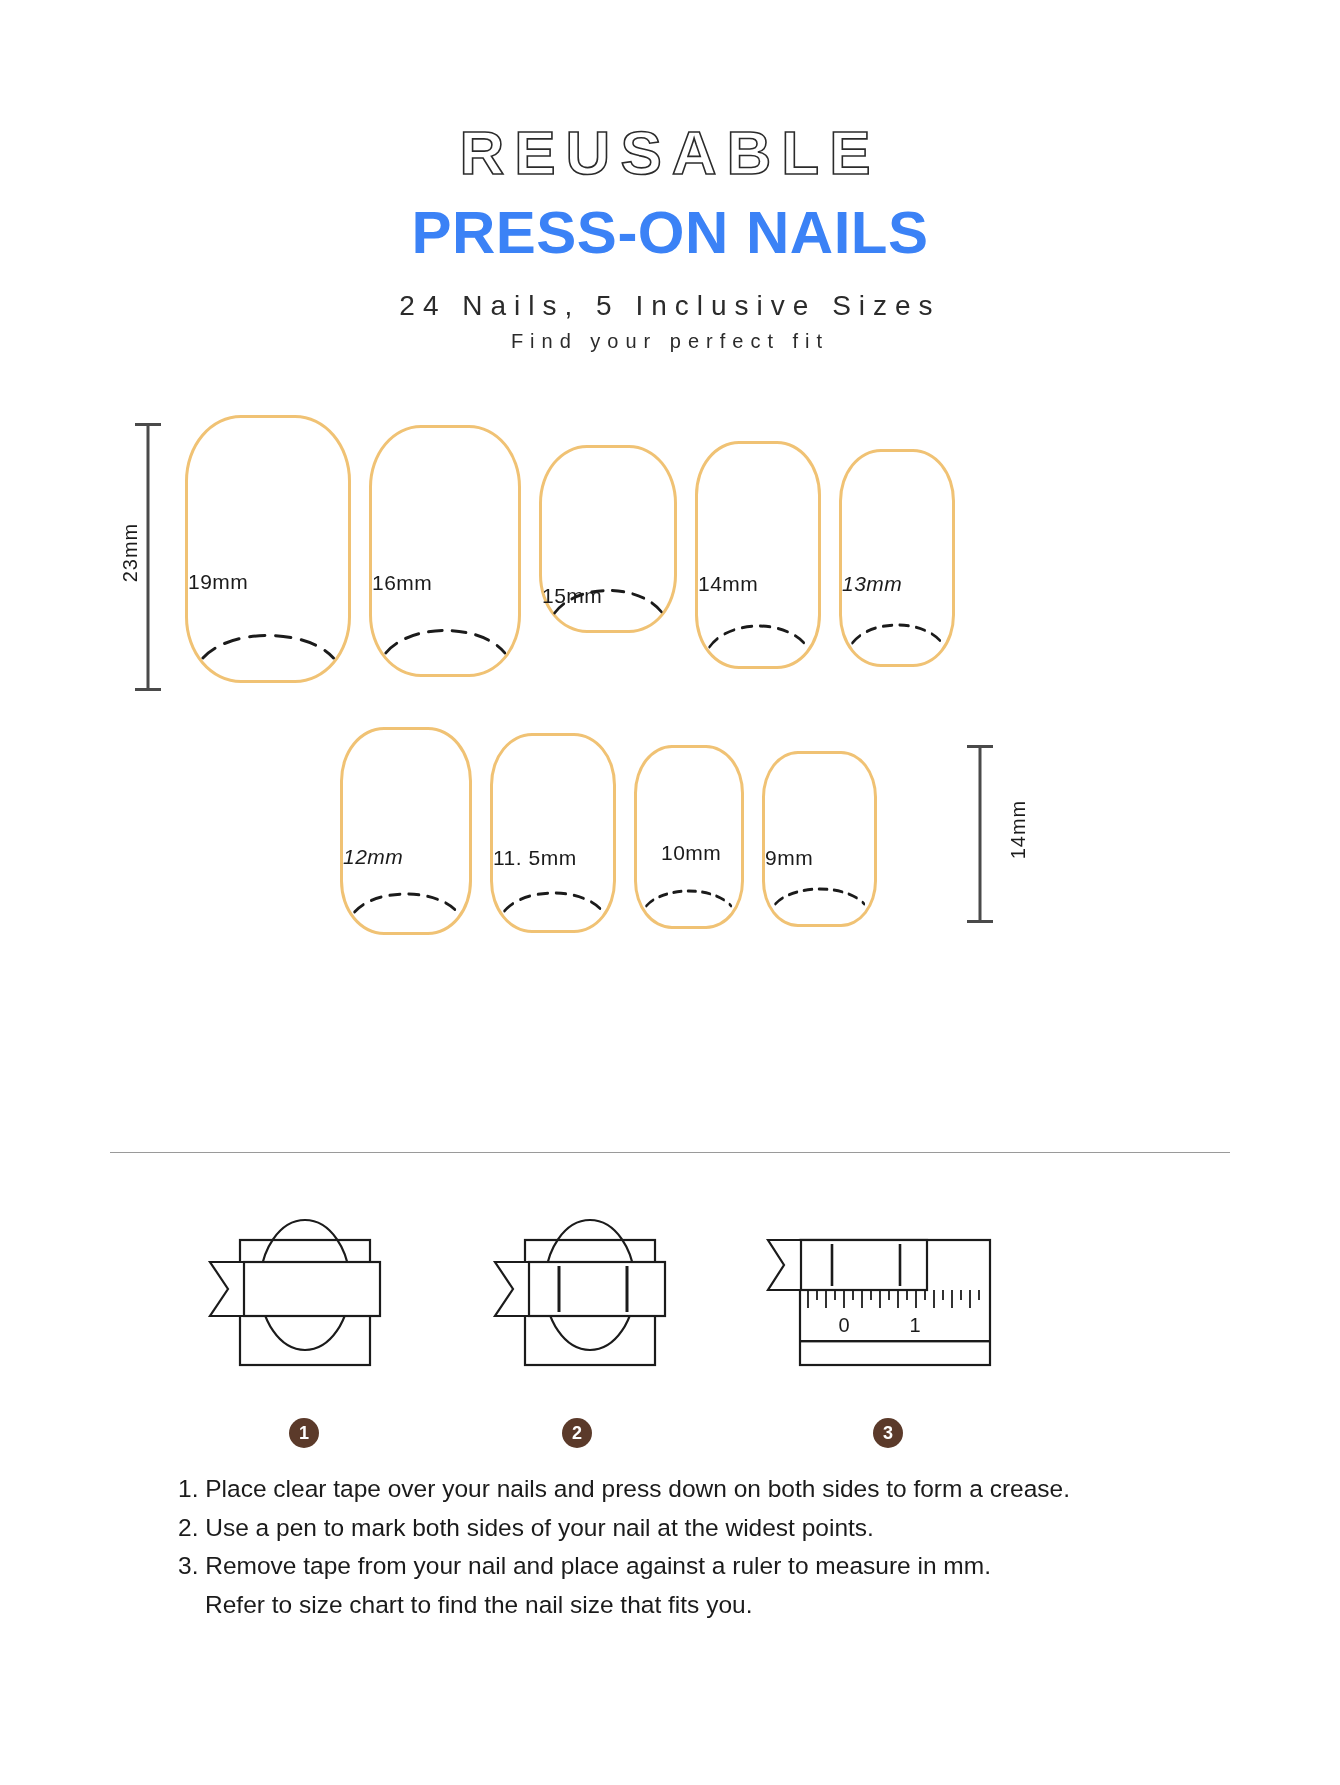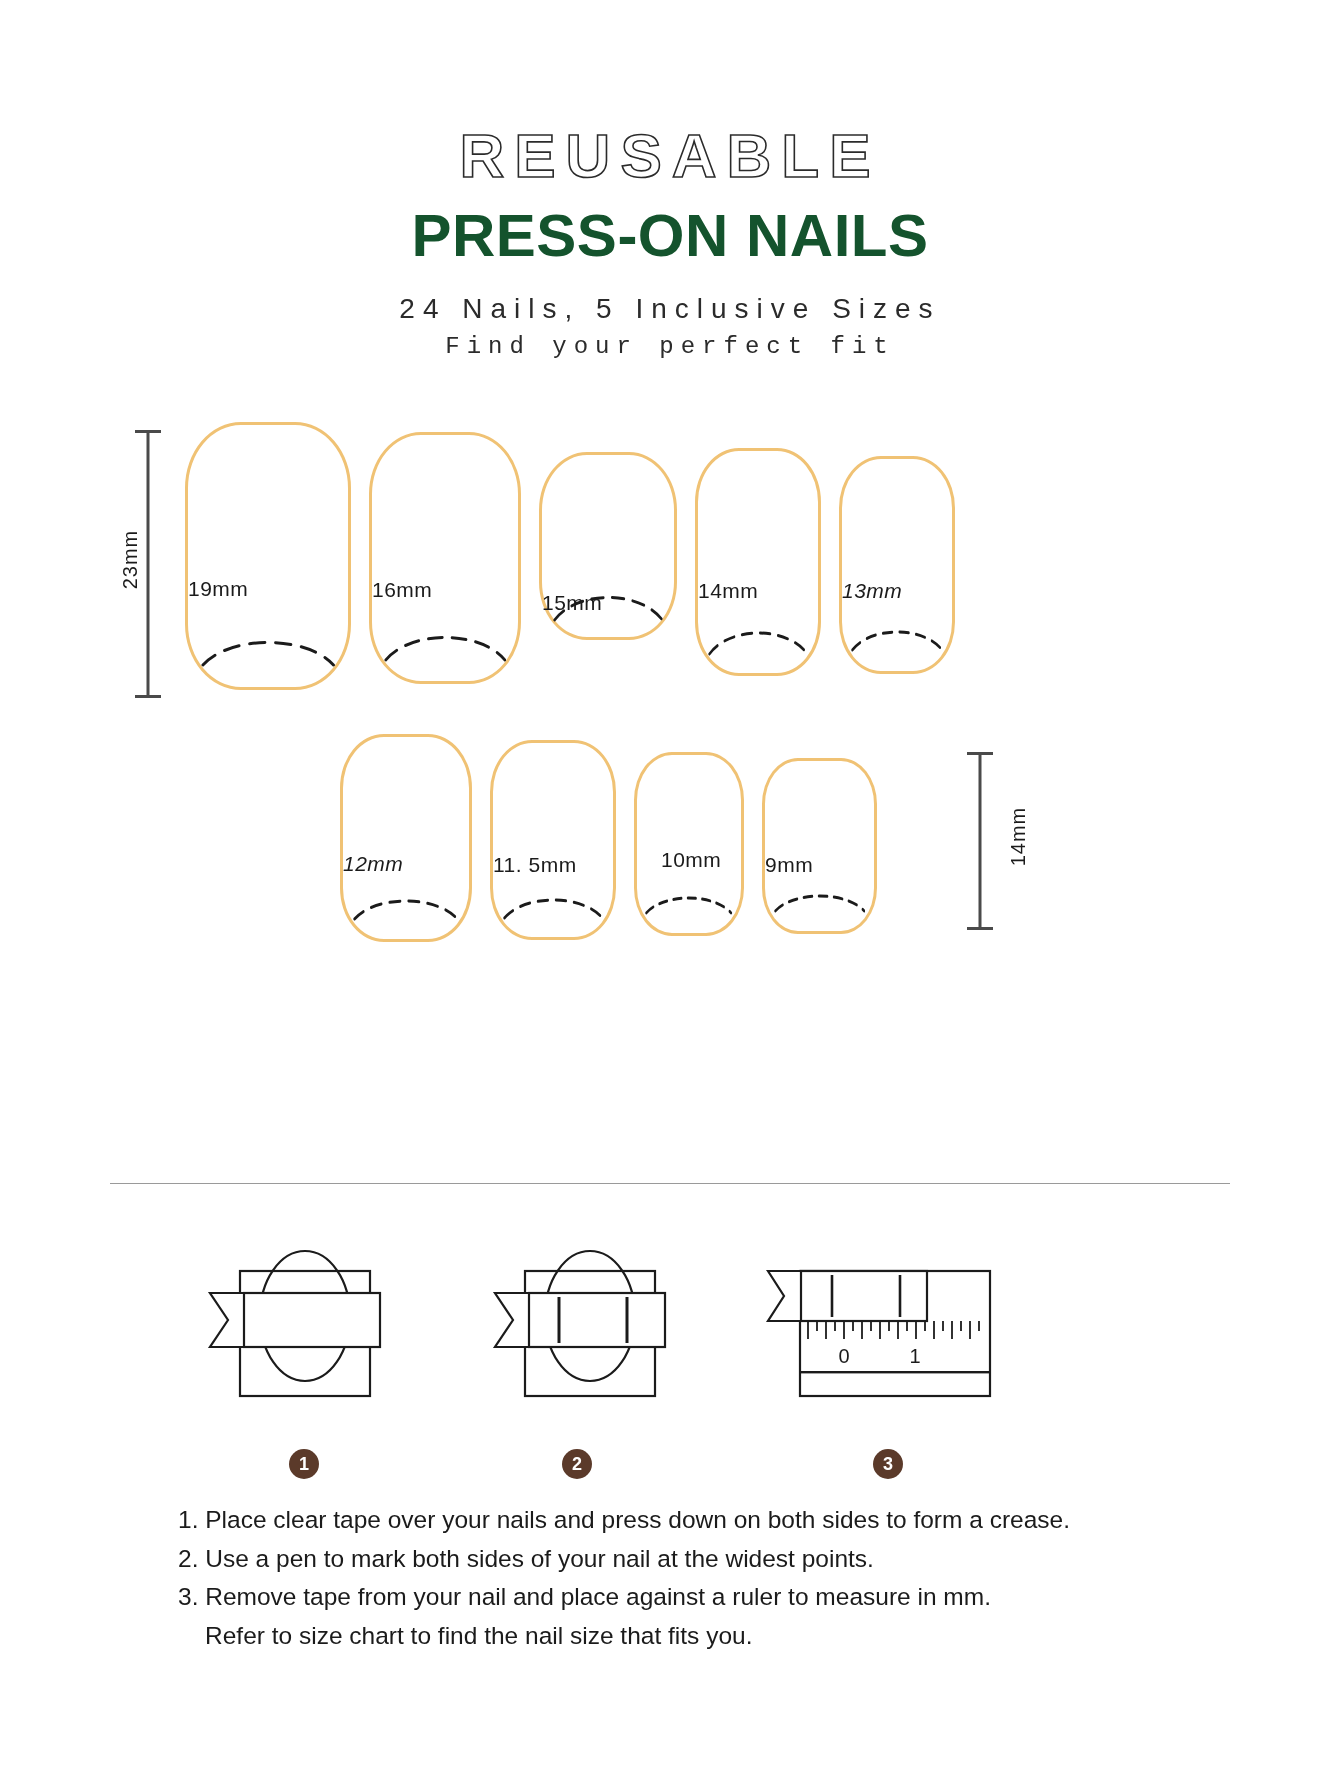--- a/index.html
+++ b/index.html
@@ -17,55 +17,53 @@
   }
   .page {
     position: relative;
     width: 1340px;
     height: 1785px;
   }
 
   
   .header {
     text-align: center;
-    padding-top: 92px;
-    margin-top: 31px;
+    padding-top: 120px;
   }
   .title-outline {
     font-size: 62px;
     letter-spacing: 10px;
     font-weight: 700;
     color: transparent;
     -webkit-text-stroke: 1.6px #2b2b2b;
     text-stroke: 1.6px #2b2b2b;
     line-height: 1.05;
     font-family: "Liberation Sans", sans-serif;
   }
   .title-main {
     font-size: 60px;
     font-weight: 700;
     letter-spacing: 0.5px;
-    color: #14532d;
+    color: #3b82f6;
     margin-top: 16px;
     line-height: 1.05;
   }
   .subtitle-1 {
     font-size: 28px;
     letter-spacing: 8px;
     color: #2b2b2b;
     margin-top: 26px;
     font-weight: 400;
   }
   .subtitle-2 {
-    font-size: 24px;
+    font-size: 20px;
     letter-spacing: 7px;
     color: #2b2b2b;
     margin-top: 8px;
     font-weight: 400;
-    font-family: Liberation Mono, monospace;
   }
 
   
   .chart-area {
     position: relative;
     margin-top: 62px;
     height: 560px;
   }
   .nail-row {
     position: absolute;

